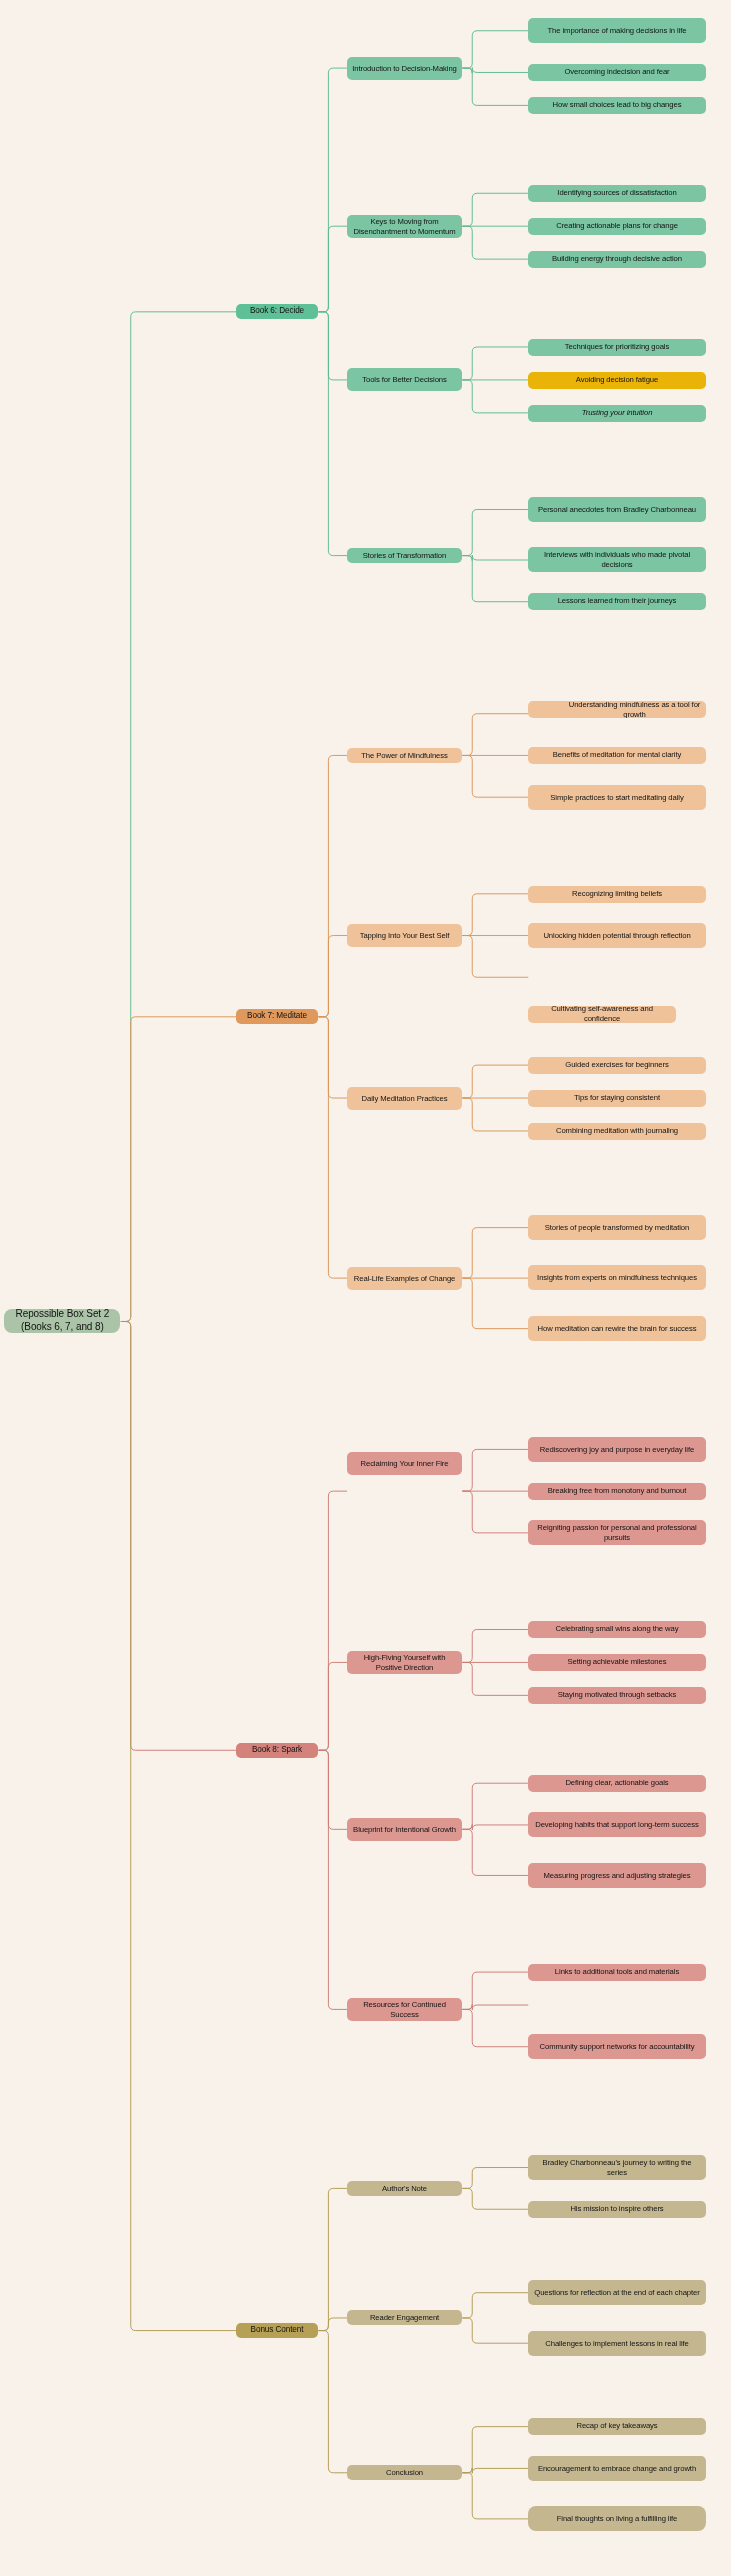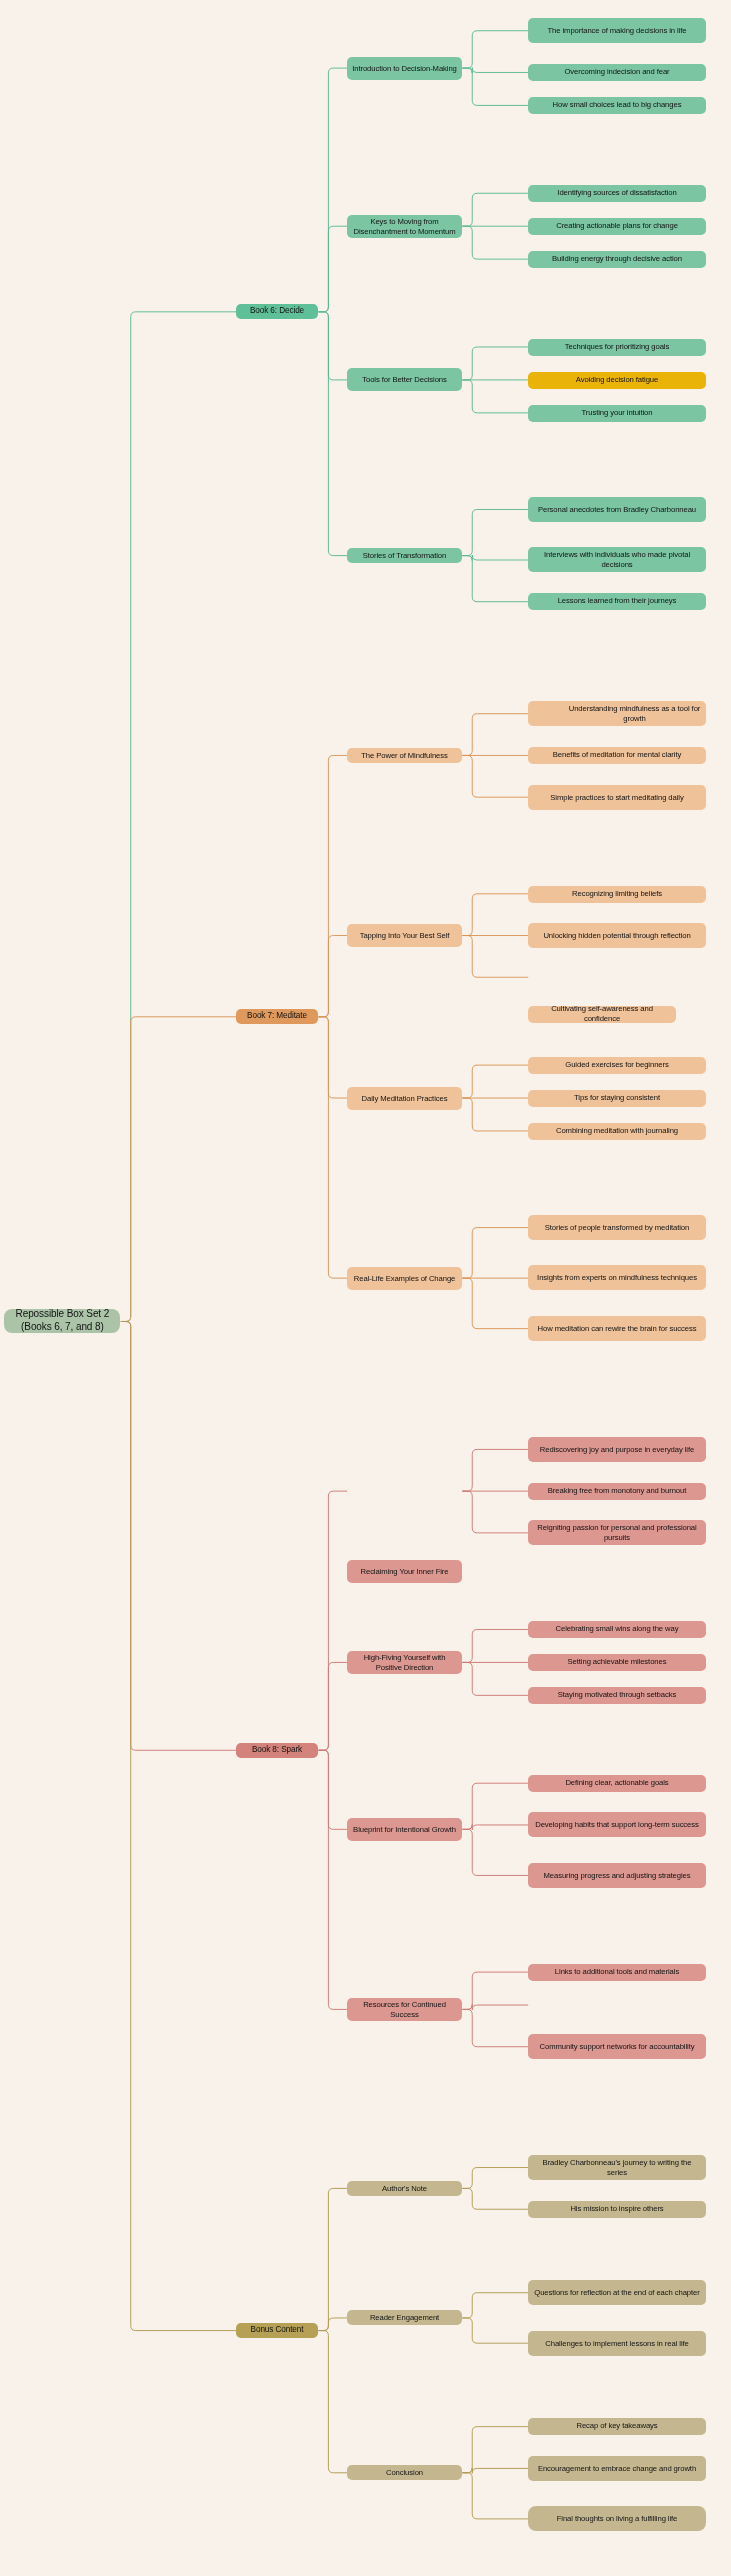--- a/index.html
+++ b/index.html
@@ -145,42 +145,42 @@
       </div>
       <div class="node section" style="left: 347px; top: 215px; width: 115px; height: 23px; background: rgb(123, 197, 163);">
         <span>Keys to Moving from Disenchantment to Momentum</span>
       </div>
       <div class="node leaf" style="left: 528px; top: 339px; width: 178px; height: 16.5px; background: rgb(123, 197, 163);">
         <span>Techniques for prioritizing goals</span>
       </div>
       <div class="node leaf" style="left: 528px; top: 372px; width: 178px; height: 16.5px; background: #eab308;">
         <span>Avoiding decision fatigue</span>
       </div>
-      <div class="node leaf" style="left: 528px; top: 405px; width: 178px; height: 16.5px; background: rgb(123, 197, 163);">
+      <div class="node leaf" style="left: 528px; top: 405px; width: 178px; height: 16.5px; background: rgb(123, 197, 163); font-style: italic;">
         <span>Trusting your intuition</span>
       </div>
       <div class="node section" style="left: 347px; top: 368px; width: 115px; height: 23px; background: rgb(123, 197, 163);">
         <span>Tools for Better Decisions</span>
       </div>
       <div class="node leaf" style="left: 528px; top: 497px; width: 178px; height: 25px; background: rgb(123, 197, 163);">
         <span>Personal anecdotes from Bradley Charbonneau</span>
       </div>
       <div class="node leaf" style="left: 528px; top: 547px; width: 178px; height: 25px; background: rgb(123, 197, 163);">
         <span>Interviews with individuals who made pivotal decisions</span>
       </div>
       <div class="node leaf" style="left: 528px; top: 593px; width: 178px; height: 16.5px; background: rgb(123, 197, 163);">
         <span>Lessons learned from their journeys</span>
       </div>
       <div class="node section" style="left: 347px; top: 548px; width: 115px; height: 15.4px; background: rgb(123, 197, 163);">
         <span>Stories of Transformation</span>
       </div>
       <div class="node book" style="left: 236px; top: 304px; width: 82px; height: 15.4px; background: rgb(95, 191, 150);">
         <span>Book 6: Decide</span>
       </div>
-      <div class="node leaf" style="left: 528px; top: 701px; width: 178px; height: 25px; background: rgb(239, 194, 154); padding-left: 40px;">
+      <div class="node leaf" style="left: 528px; top: 701px; width: 178px; height: 17px; background: rgb(239, 194, 154); padding-left: 40px;">
         <span>Understanding mindfulness as a tool for growth</span>
       </div>
       <div class="node leaf" style="left: 528px; top: 747px; width: 178px; height: 16.5px; background: rgb(239, 194, 154);">
         <span>Benefits of meditation for mental clarity</span>
       </div>
       <div class="node leaf" style="left: 528px; top: 785px; width: 178px; height: 25px; background: rgb(239, 194, 154);">
         <span>Simple practices to start meditating daily</span>
       </div>
       <div class="node section" style="left: 347px; top: 748px; width: 115px; height: 15.4px; background: rgb(239, 194, 154);">
         <span>The Power of Mindfulness</span>
@@ -226,21 +226,21 @@
       </div>
       <div class="node leaf" style="left: 528px; top: 1437px; width: 178px; height: 25px; background: rgb(220, 151, 145);">
         <span>Rediscovering joy and purpose in everyday life</span>
       </div>
       <div class="node leaf" style="left: 528px; top: 1483px; width: 178px; height: 16.5px; background: rgb(220, 151, 145);">
         <span>Breaking free from monotony and burnout</span>
       </div>
       <div class="node leaf" style="left: 528px; top: 1520px; width: 178px; height: 25px; background: rgb(220, 151, 145);">
         <span>Reigniting passion for personal and professional pursuits</span>
       </div>
-      <div class="node section" style="left: 347px; top: 1560px; width: 115px; height: 23px; background: rgb(220, 151, 145);">
+      <div class="node section" style="left: 347px; top: 1452px; width: 115px; height: 23px; background: rgb(220, 151, 145);">
         <span>Reclaiming Your Inner Fire</span>
       </div>
       <div class="node leaf" style="left: 528px; top: 1621px; width: 178px; height: 16.5px; background: rgb(220, 151, 145);">
         <span>Celebrating small wins along the way</span>
       </div>
       <div class="node leaf" style="left: 528px; top: 1654px; width: 178px; height: 16.5px; background: rgb(220, 151, 145);">
         <span>Setting achievable milestones</span>
       </div>
       <div class="node leaf" style="left: 528px; top: 1687px; width: 178px; height: 16.5px; background: rgb(220, 151, 145);">
         <span>Staying motivated through setbacks</span>

